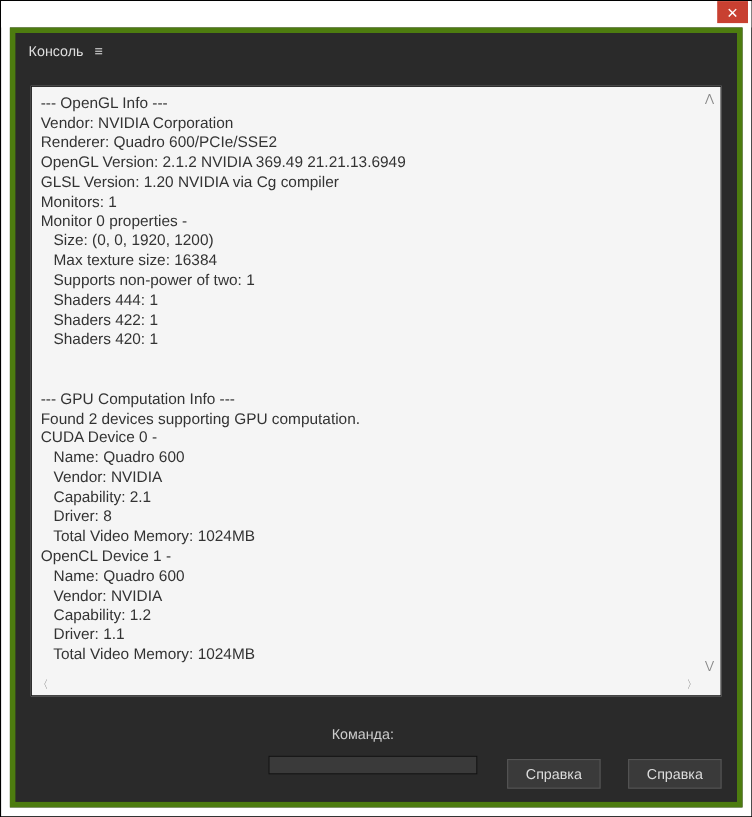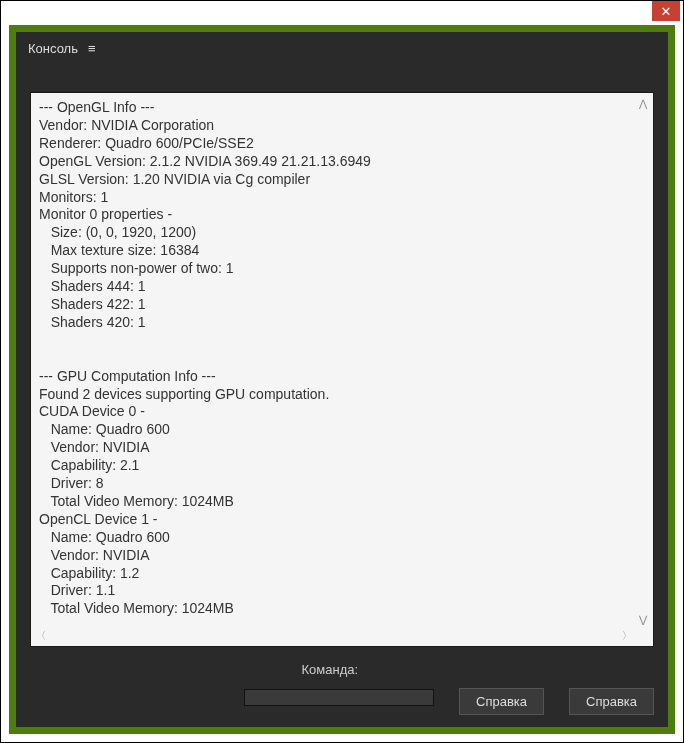--- a/index.html
+++ b/index.html
@@ -38,39 +38,39 @@
     margin-right: 3px;
     margin-top: 0px;
   }
   .panel {
     position: absolute;
     top: 24px;
     left: 8px;
     right: 8px;
     bottom: 8px;
     background: #2a2a2a;
-    border: 7px solid #4d7c0f;
+    border: 5px solid #4d7c0f;
   }
   .panel-header {
     height: 32px;
     display: flex;
     align-items: center;
     padding: 0 12px;
     color: #ddd;
     font-size: 13px;
     gap: 10px;
   }
   .menu-icon {
     color: #ddd;
     font-size: 13px;
     cursor: pointer;
   }
   .console-area {
     position: absolute;
-    top: 60px;
+    top: 48px;
     left: 14px;
     right: 14px;
     height: 555px;
     background: #f5f5f5;
     border: 1px solid #1a1a1a;
   }
   .console-content {
     width: calc(100% - 18px);
     height: calc(100% - 18px);
     padding: 6px 8px;

